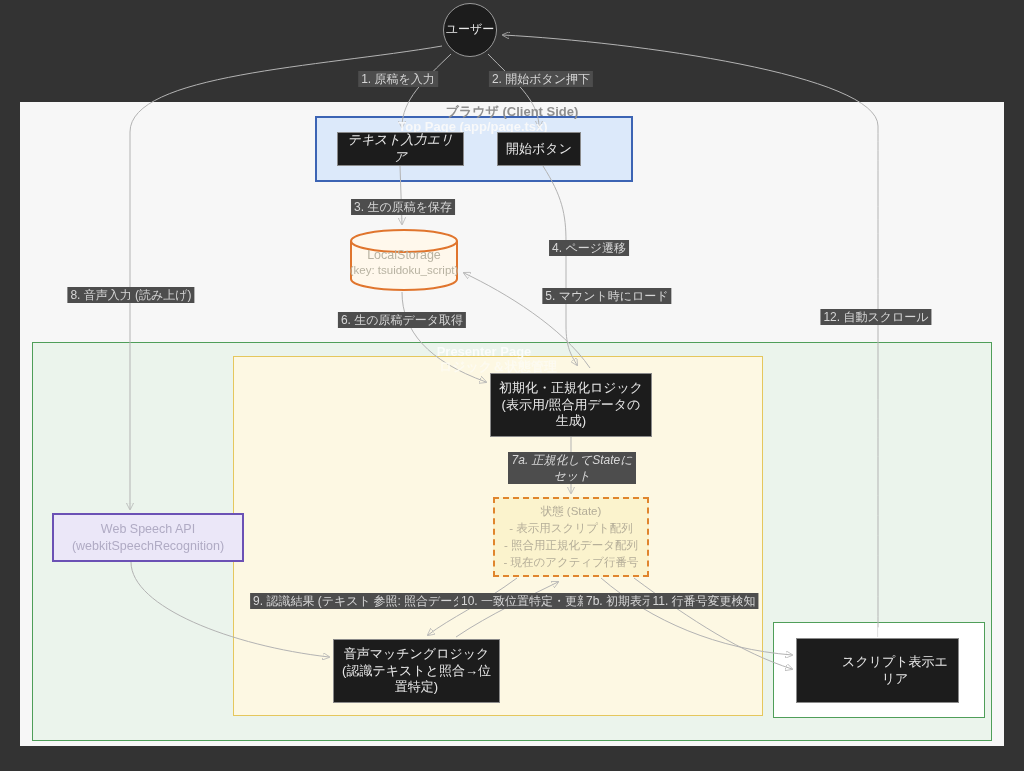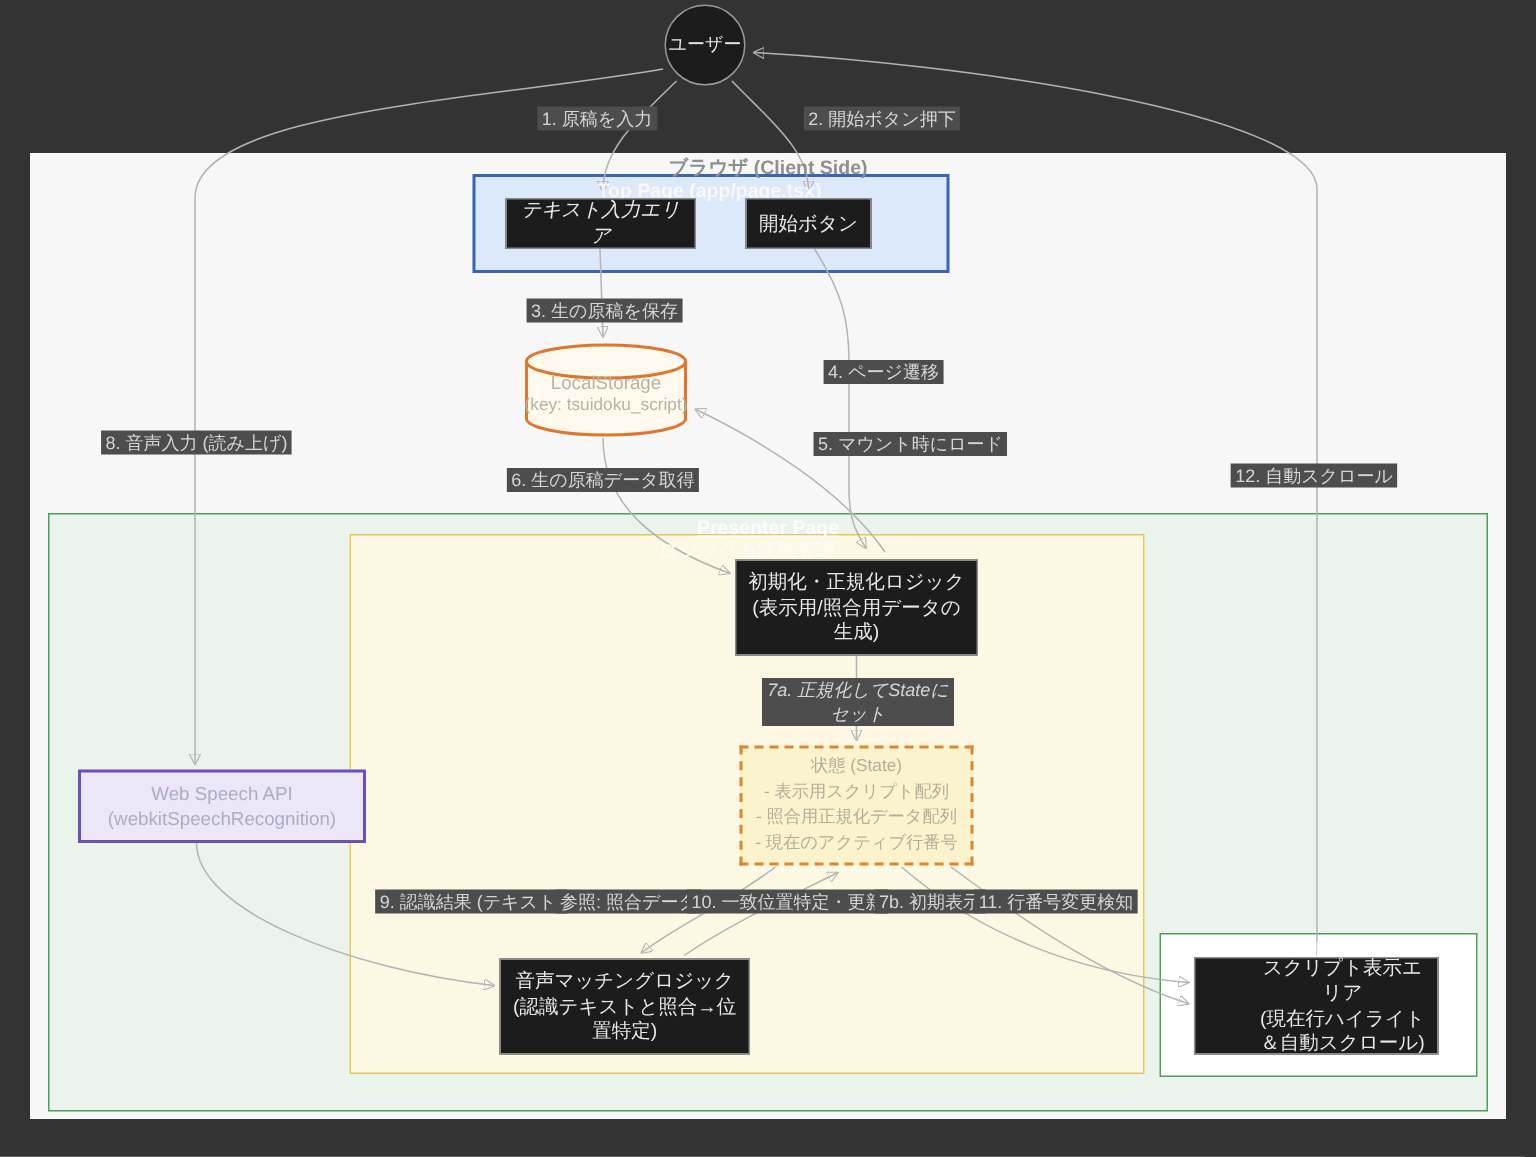--- a/index.html
+++ b/index.html
@@ -35,21 +35,21 @@
   .cluster-script-ui {
     left: 773px; top: 622px; width: 212px; height: 96px;
     background: #ffffff; border: 1px solid var(--green-border);
   }
   .cluster-label {
     position: absolute; transform: translateX(-50%);
     font-size: 13px; font-weight: 600; white-space: nowrap; z-index: 3;
   }
   .lbl-browser   { left: 512px; top: 103px; color: #8f8f8f; }
   .lbl-top-page  { left: 473px; top: 119px; color: rgba(250,250,250,0.92); }
-  .lbl-presenter { left: 512px; top: 344px; color: rgba(252,252,252,0.92); text-decoration: underline; }
+  .lbl-presenter { left: 484px; top: 344px; color: rgba(252,252,252,0.92); }
   .lbl-logic     { left: 498px; top: 358px; color: rgba(253,251,242,0.9); }
   .lbl-script-ui { left: 879px; top: 624px; color: rgba(255,255,255,0.9); }
   
   svg.edges { position: absolute; left: 0; top: 0; z-index: 2; }
   svg.edges path { fill: none; stroke: var(--edge, #b3b3b3); stroke-width: 1; }
   
   .elabel {
     position: absolute; transform: translateX(-50%); z-index: 4;
     background: var(--edge-label-bg, #4d4d4d);
     color: var(--edge-label-text, #d6d6d6);
@@ -131,21 +131,21 @@
     <path d="M442,46 C320,67 130,74 130,132 L130,509" marker-end="url(#arrow)"></path>
     <path d="M131,562 C131,607 232,646 329,657" marker-end="url(#arrow)"></path>
     <path d="M517,578 C482,604 450,618 428,635" marker-end="url(#arrow)"></path>
     <path d="M456,637 C490,614 530,596 558,582" marker-end="url(#arrow)"></path>
     <path d="M601,578 C652,622 718,649 792,655" marker-end="url(#arrow)"></path>
     <path d="M634,578 C692,621 742,653 792,669" marker-end="url(#arrow)"></path>
     <path d="M878,637 C878,420 878,200 878,126 C878,75 635,42 503,35" marker-end="url(#arrow)"></path>
   </svg>
 
   <div class="elabel" style="left:398px; top:71px;">1. 原稿を入力</div>
-  <div class="elabel" style="left:541px; top:71px;margin-left:47px;">2. 開始ボタン押下</div>
+  <div class="elabel" style="left:541px; top:71px;">2. 開始ボタン押下</div>
   <div class="elabel" style="left:403px; top:199px;">3. 生の原稿を保存</div>
   <div class="elabel" style="left:589px; top:240px;">4. ページ遷移</div>
   <div class="elabel" style="left:607px; top:288px;">5. マウント時にロード</div>
   <div class="elabel" style="left:402px; top:312px;">6. 生の原稿データ取得</div>
   <div class="elabel elabel-wrap" style="left:572px; top:452px;font-style:italic;">7a. 正規化してStateにセット</div>
   <div class="elabel" style="left:131px; top:255px;margin-top:32px;">8. 音声入力 (読み上げ)</div>
   <div class="elabel" style="left:876px; top:309px;">12. 自動スクロール</div>
   <div class="elabel" style="left:314px; top:593px;">9. 認識結果 (テキスト)</div>
   <div class="elabel" style="left:419px; top:593px;">参照: 照合データ</div>
   <div class="elabel" style="left:525px; top:593px;">10. 一致位置特定・更新</div>
@@ -192,16 +192,15 @@
     <span>(webkitSpeechRecognition)</span>
   </div>
 
   <div class="node node-dark node-matching">
     <span>音声マッチングロジック</span>
     <span>(認識テキストと照合→位置特定)</span>
   </div>
 
   <div class="node node-dark node-script">
     <span>スクリプト表示エリア</span>
-    <span>(現在行ハイライト＆自動スクロール)</span>
   </div>
 
 </div>
 
 </body></html>

